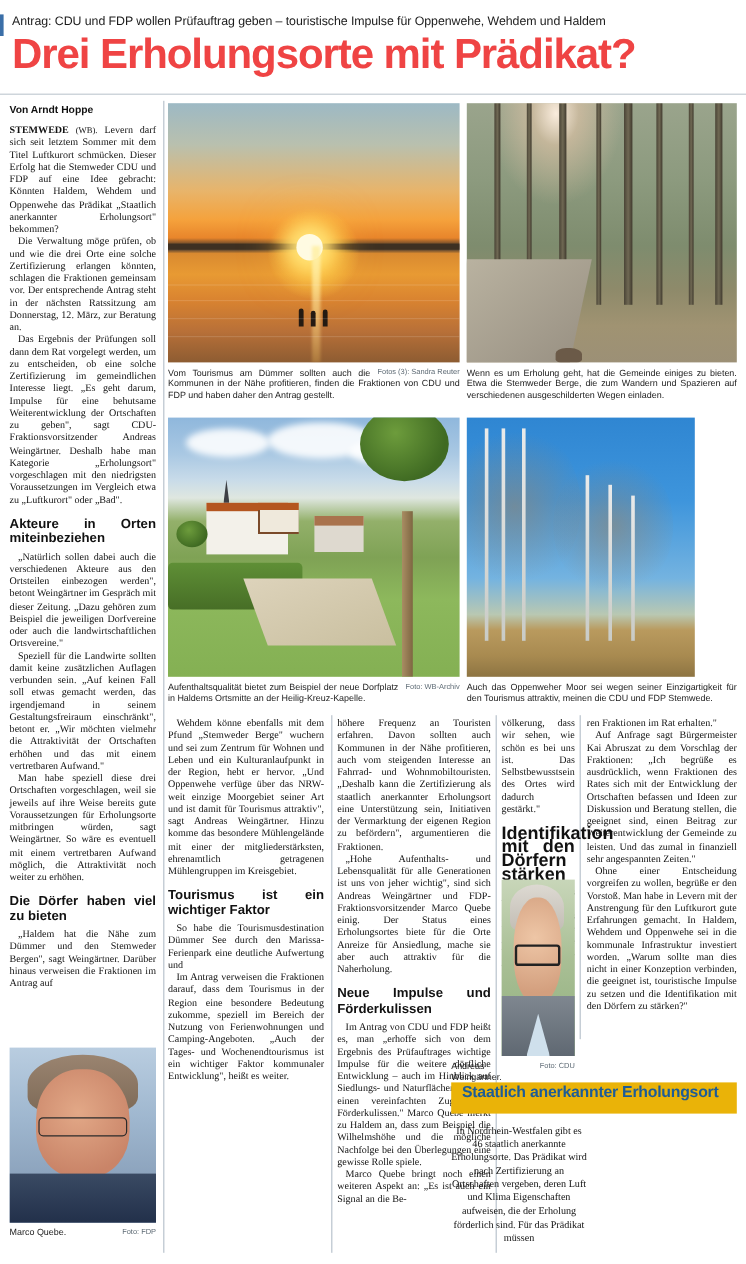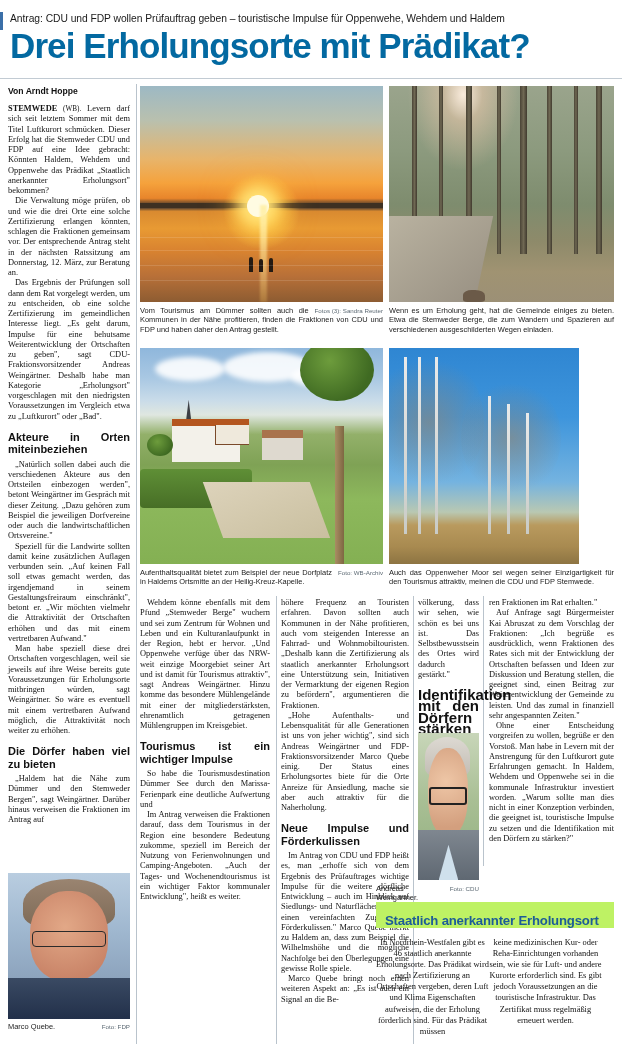--- a/index.html
+++ b/index.html
@@ -30,21 +30,21 @@
     font-size: 10.3px; letter-spacing: -0.05px;
     color: #1a1a1a; line-height: 13px;
     white-space: nowrap;
   }
   .headline {
     font-family: "Liberation Sans", sans-serif;
     font-weight: bold;
     font-size: 35px;
     line-height: 38px;
     letter-spacing: -0.9px;
-    color: #0369a1;
+    color: #ef4444;
     margin-top: 2px;
     white-space: nowrap;
   }
 
   
   .col { position: absolute; }
   .col-rule {
     position: absolute; width: 1px; background: #b9c3cc;
   }
 
@@ -90,23 +90,23 @@
     hyphens: auto; -webkit-hyphens: auto;
   }
   .credit {
     font-size: 6.2px; color: #5d6a74; white-space: nowrap;
   }
   .credit-r { float: right; margin-left: 6px; }
 
   
   .infobox { position: absolute; }
   .infobox-bar {
-    background: #bef264;
+    background: #eab308;
     height: 26px;
-    display: flex; align-items: flex-end;
+    display: flex; align-items: flex-start;
     padding-left: 9px;
   }
   .infobox-title {
     font-family: "Liberation Sans", sans-serif;
     font-weight: bold; font-size: 13.2px;
     color: #1d5c97; letter-spacing: -0.2px;
   }
   .infobox-body {
     display: flex; 
     padding-top: 9px;
@@ -391,21 +391,21 @@
 <div class="cap" style="left:140px;top:568px;width:243px;">
   <span class="credit credit-r">Foto: WB-Archiv</span>
   <span>Aufenthaltsqualität bietet zum Beispiel der neue Dorfplatz in Haldems Ortsmitte an der Heilig-Kreuz-Kapelle.</span>
 </div>
 <div class="cap" style="left:389px;top:568px;width:225px;">
   <span>Auch das Oppenweher Moor sei wegen seiner Einzigartigkeit für den Tourismus attraktiv, meinen die CDU und FDP Stemwede.</span>
 </div>
 
 <div class="col btext" style="left:140px;top:598px;width:130px;">
   <p>Wehdem könne ebenfalls mit dem Pfund „Stemweder Berge" wuchern und sei zum Zentrum für Wohnen und Leben und ein Kulturanlaufpunkt in der Region, hebt er hervor. „Und Oppenwehe verfüge über das NRW-weit einzige Moorgebiet seiner Art und ist damit für Tourismus attraktiv", sagt Andreas Weingärtner. Hinzu komme das besondere Mühlengelände mit einer der mitgliederstärksten, ehrenamtlich getragenen Mühlengruppen im Kreisgebiet.</p>
-  <div class="subhead">Tourismus ist ein wichtiger Impulse</div>
+  <div class="subhead">Tourismus ist ein wichtiger Faktor</div>
   <p>So habe die Tourismusdestination Dümmer See durch den Marissa-Ferienpark eine deutliche Aufwertung und</p>
   <p>Im Antrag verweisen die Fraktionen darauf, dass dem Tourismus in der Region eine besondere Bedeutung zukomme, speziell im Bereich der Nutzung von Ferienwohnungen und Camping-Angeboten. „Auch der Tages- und Wochenendtourismus ist ein wichtiger Faktor kommunaler Entwicklung", heißt es weiter.</p>
 </div>
 
 <div class="col btext" style="left:281px;top:598px;width:128px;">
   <p class="noind">höhere Frequenz an Touristen erfahren. Davon sollten auch Kommunen in der Nähe profitieren, auch vom steigenden Interesse an Fahrrad- und Wohnmobiltouristen. „Deshalb kann die Zertifizierung als staatlich anerkannter Erholungsort eine Unterstützung sein, Initiativen der Vermarktung der eigenen Region zu befördern", argumentieren die Fraktionen.</p>
   <p>„Hohe Aufenthalts- und Lebensqualität für alle Generationen ist uns von jeher wichtig", sind sich Andreas Weingärtner und FDP-Fraktionsvorsitzender Marco Quebe einig. Der Status eines Erholungsortes biete für die Orte Anreize für Ansiedlung, mache sie aber auch attraktiv für die Naherholung.</p>
   <div class="subhead">Neue Impulse und Förderkulissen</div>
   <p>Im Antrag von CDU und FDP heißt es, man „erhoffe sich von dem Ergebnis des Prüfauftrages wichtige Impulse für die weitere dörfliche Entwicklung – auch im Hinblick auf Siedlungs- und Naturflächen – sowie einen vereinfachten Zugang zu Förderkulissen." Marco Quebe merkt zu Haldem an, dass zum Beispiel die Wilhelmshöhe und die mögliche Nachfolge bei den Überlegungen eine gewisse Rolle spiele.</p>
   <p>Marco Quebe bringt noch einen weiteren Aspekt an: „Es ist auch ein Signal an die Be-</p>
@@ -435,15 +435,14 @@
   <span>Andreas Weingärtner.</span>
 </div>
 
 <div class="infobox" style="left:376px;top:902px;width:238px;">
   <div class="infobox-bar">
     <span class="infobox-title">Staatlich anerkannter Erholungsort</span>
   </div>
   <div class="infobox-body">
     <div class="ic">In Nordrhein-Westfalen gibt es 46 staatlich anerkannte Erholungsorte. Das Prädikat wird nach Zertifizierung an Ortschaften vergeben, deren Luft und Klima Eigenschaften aufweisen, die der Erholung förderlich sind.
 Für das Prädikat müssen</div>
-    <div class="ic">keine medizinischen Kur- oder Reha-Einrichtungen vorhanden sein, wie sie für Luft- und andere Kurorte erforderlich sind. Es gibt jedoch Voraussetzungen an die touristische Infrastruktur. Das Zertifikat muss regelmäßig erneuert werden.</div>
   </div>
 </div>
 
 </body></html>

